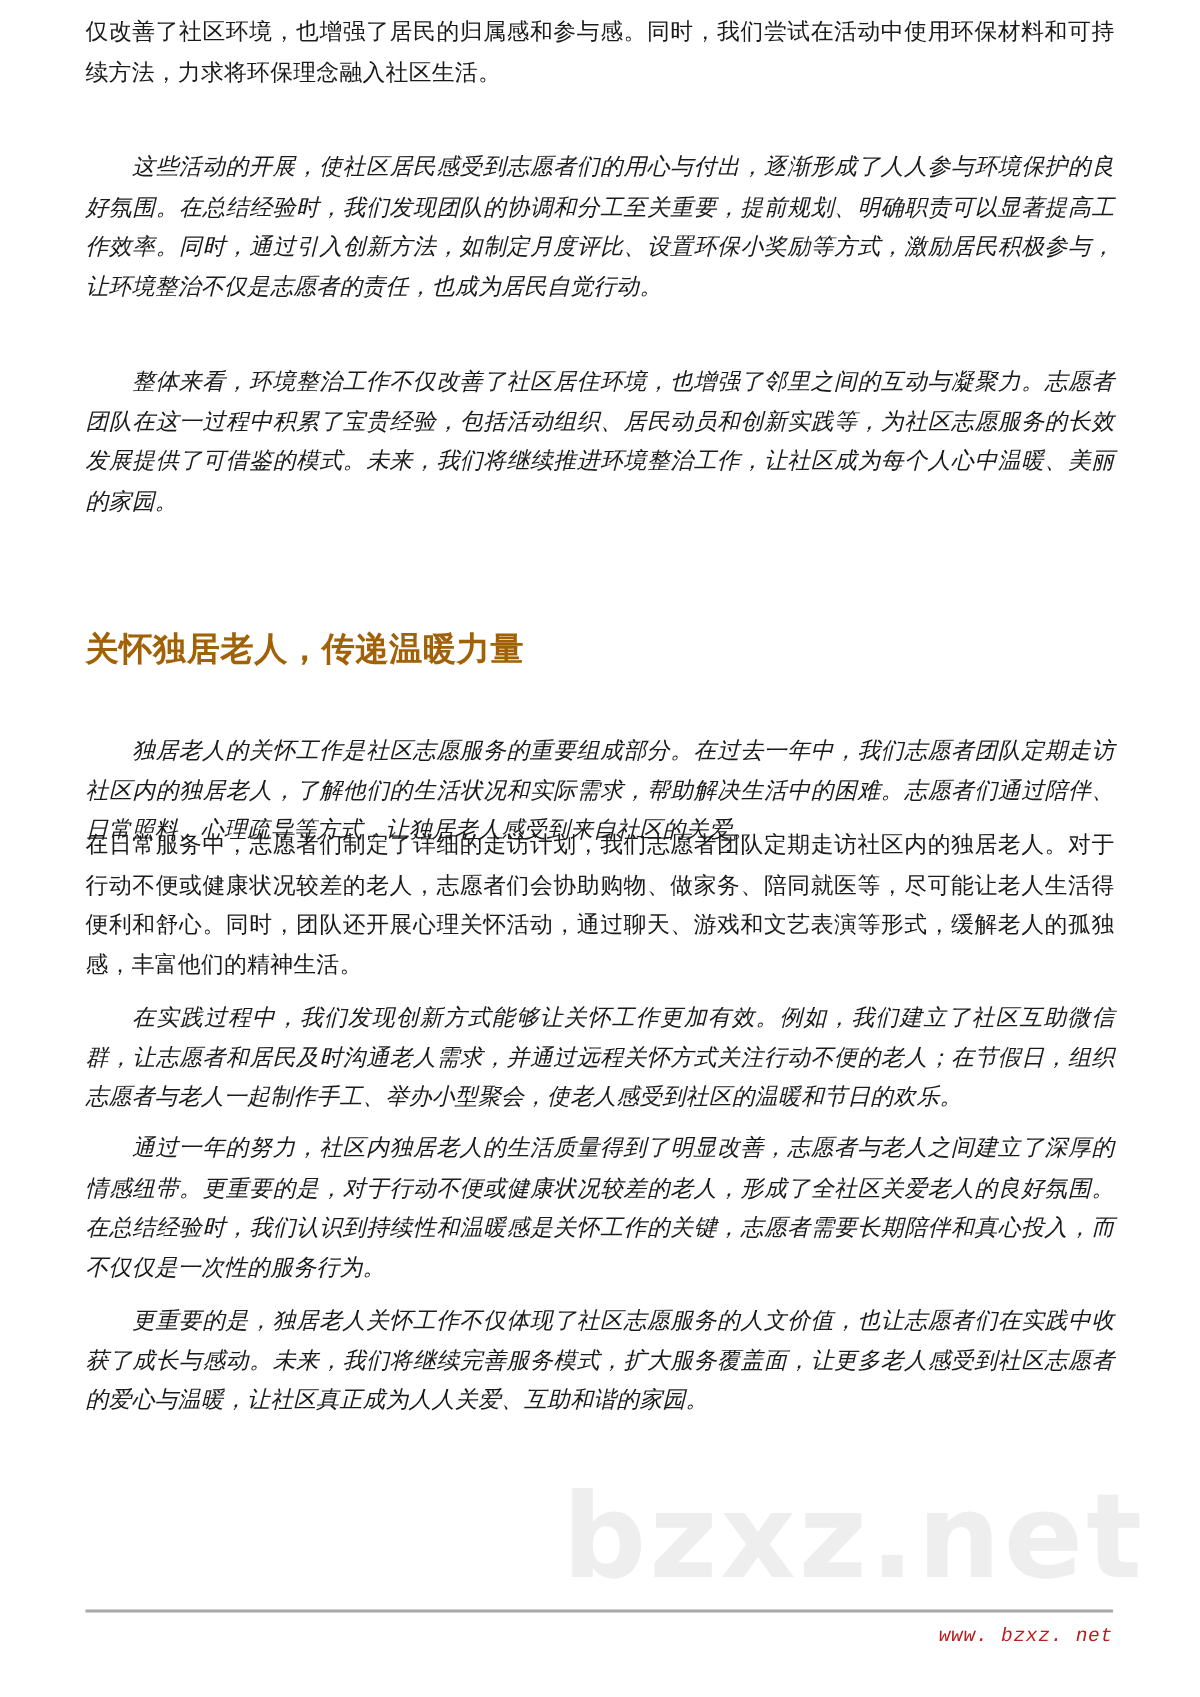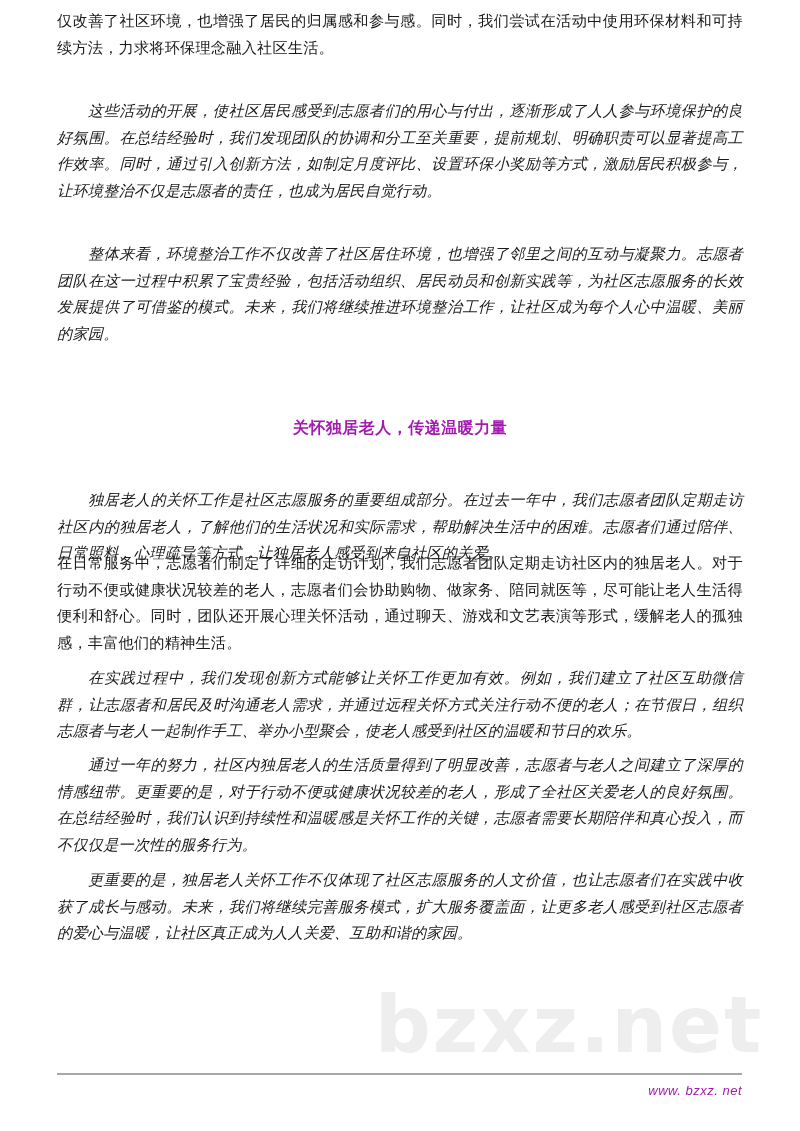--- a/index.html
+++ b/index.html
@@ -32,26 +32,26 @@
       text-align: justify;
       text-align-last: left;
       word-break: break-all;
     }
     .indent { text-indent: 31px; font-style: italic; }
     .section-title {
       position: absolute;
       left: 0;
       width: 686px;
       top: 418px;
-      text-align: center;
+      text-align: left;
       font-family: "DejaVu Sans", "Liberation Sans", sans-serif;
-      font-size: 16px;
+      font-size: 22px;
       font-weight: bold;
       letter-spacing: 0.5px;
-      color: #a21caf;
+      color: #a16207;
       margin: 0;
     }
     .watermark {
       position: absolute;
       left: 375px;
       top: 985px;
       font-family: "DejaVu Sans", "Liberation Sans", sans-serif;
       font-weight: bold;
       font-size: 78px;
       letter-spacing: 2px;
@@ -64,24 +64,24 @@
       left: 57px;
       top: 1073px;
       width: 685px;
       height: 2px;
       background: #a8a8a8;
     }
     .footer-url {
       position: absolute;
       right: 58px;
       top: 1083px;
-      font-family: Liberation Sans, sans-serif;
+      font-family: Liberation Mono, monospace;
       font-style: italic;
       font-size: 13px;
-      color: #a21caf;
+      color: #b91c1c;
       letter-spacing: 0.5px;
     }
   </style>
 </head>
 <body>
 
 <div class="page">
 
   <p class="para" style="top:8px;">仅改善了社区环境，也增强了居民的归属感和参与感。同时，我们尝试在活动中使用环保材料和可持续方法，力求将环保理念融入社区生活。</p>
 

